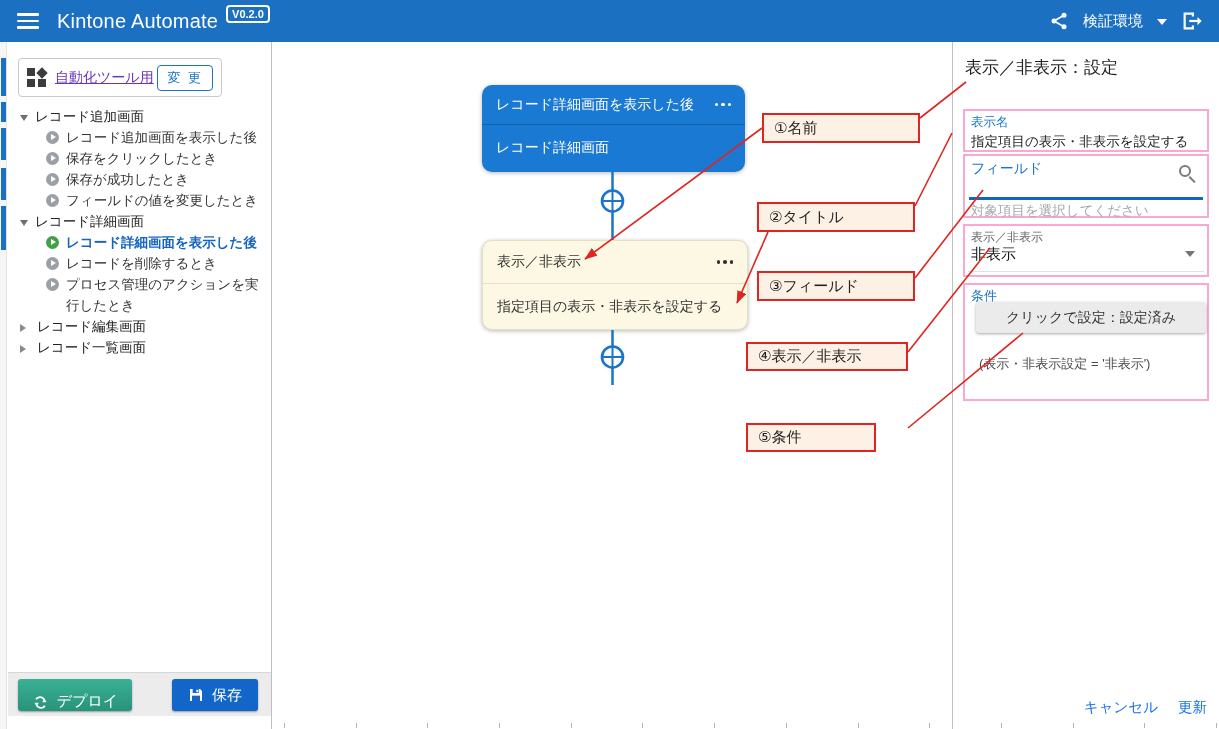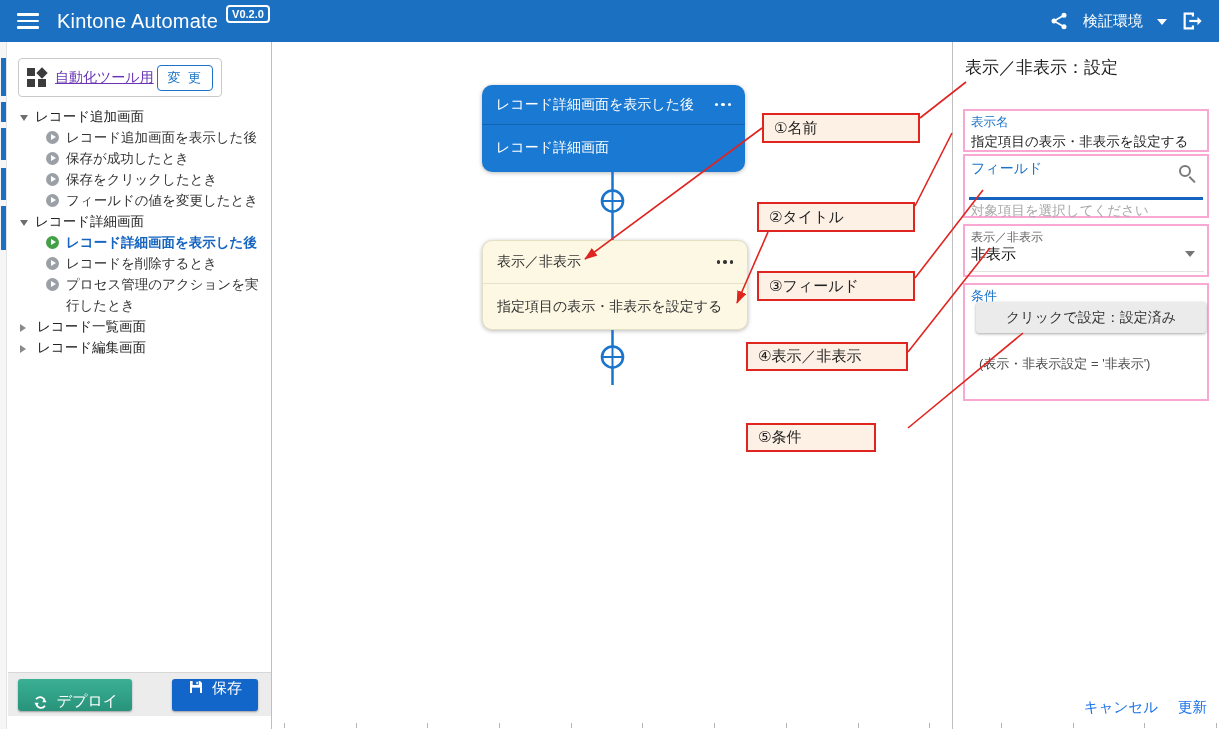--- a/index.html
+++ b/index.html
@@ -63,21 +63,21 @@
   .t-child.active .t-label { color:#1565c0; font-weight:bold; }
   .side-footer { position:absolute; left:0; bottom:13px; width:263px; height:44px; background:#ececec; border-top:1px solid #d7d7d7; }
   .deploy-btn {
     position:absolute; left:10px; top:6px; width:114px; height:32px; border:none; border-radius:3px;
     background:linear-gradient(#3ab094, #28937a); color:#fff; font-size:15px; cursor:pointer;
     display:flex; align-items:flex-end; justify-content:center; gap:8px; box-shadow:0 1px 2px rgba(0,0,0,.35); font-family:inherit;
   }
   .save-btn {
     position:absolute; left:164px; top:6px; width:86px; height:32px; border:none; border-radius:3px;
     background:#1266c9; color:#fff; font-size:15px; cursor:pointer;
-    display:flex; align-items:flex-start; justify-content:center; gap:8px; box-shadow:0 1px 2px rgba(0,0,0,.35); font-family:inherit;
+    display:flex; align-items:center; justify-content:center; gap:8px; box-shadow:0 1px 2px rgba(0,0,0,.35); font-family:inherit;
   }
 
   
   .node { position:absolute; border-radius:10px; box-shadow:0 1px 4px rgba(0,0,0,.28); overflow:hidden; cursor:pointer; }
   .node-blue { left:482px; top:85px; width:263px; height:87px; background:#1a79d2; color:#fff; }
   .node-blue .node-head { height:40px; border-bottom:1px solid #1263ad; }
   .node-yellow { left:482px; top:240px; width:266px; height:90px; background:#fcf8e3; color:#333; border:1px solid #e4e0c4; }
   .node-yellow .node-head { height:43px; border-bottom:1px solid #e6e2ca; }
   .node-head, .node-body { display:flex; align-items:center; padding:0 14px; font-size:14px; }
   .node-body { height:46px; }
@@ -182,25 +182,25 @@
     <div class="t-parent">
       <span class="car car-down"></span>
       <span class="t-label">レコード追加画面</span>
     </div>
     <div class="t-child">
       <span class="ev-icon"></span>
       <span class="t-label">レコード追加画面を表示した後</span>
     </div>
     <div class="t-child">
       <span class="ev-icon"></span>
+      <span class="t-label">保存をクリックしたとき</span>
+    </div>
+    <div class="t-child">
+      <span class="ev-icon"></span>
       <span class="t-label">保存が成功したとき</span>
-    </div>
-    <div class="t-child">
-      <span class="ev-icon"></span>
-      <span class="t-label">保存をクリックしたとき</span>
     </div>
     <div class="t-child">
       <span class="ev-icon"></span>
       <span class="t-label">フィールドの値を変更したとき</span>
     </div>
     <div class="t-parent">
       <span class="car car-down"></span>
       <span class="t-label">レコード詳細画面</span>
     </div>
     <div class="t-child active">
@@ -210,25 +210,25 @@
     <div class="t-child">
       <span class="ev-icon"></span>
       <span class="t-label">レコードを削除するとき</span>
     </div>
     <div class="t-child">
       <span class="ev-icon"></span>
       <span class="t-label">プロセス管理のアクションを実行したとき</span>
     </div>
     <div class="t-parent">
       <span class="car car-right"></span>
-      <span class="t-label">レコード一覧画面</span>
+      <span class="t-label">レコード編集画面</span>
     </div>
     <div class="t-parent">
       <span class="car car-right"></span>
-      <span class="t-label">レコード編集画面</span>
+      <span class="t-label">レコード一覧画面</span>
     </div>
   </div>
 
   <div class="side-footer">
     <button class="deploy-btn">
       <svg width="17" height="17" viewBox="0 0 24 24">
         <path d="M6.5 15 a6.5 6.5 0 0 0 11.8 1.5" fill="none" stroke="#fff" stroke-width="2.4"></path>
         <path d="M17.5 9 a6.5 6.5 0 0 0 -11.8 -1.5" fill="none" stroke="#fff" stroke-width="2.4"></path>
         <polygon points="3.5,12.5 9.5,12.5 6.5,18" fill="#fff"></polygon>
         <polygon points="14.5,11.5 20.5,11.5 17.5,6" fill="#fff"></polygon>

